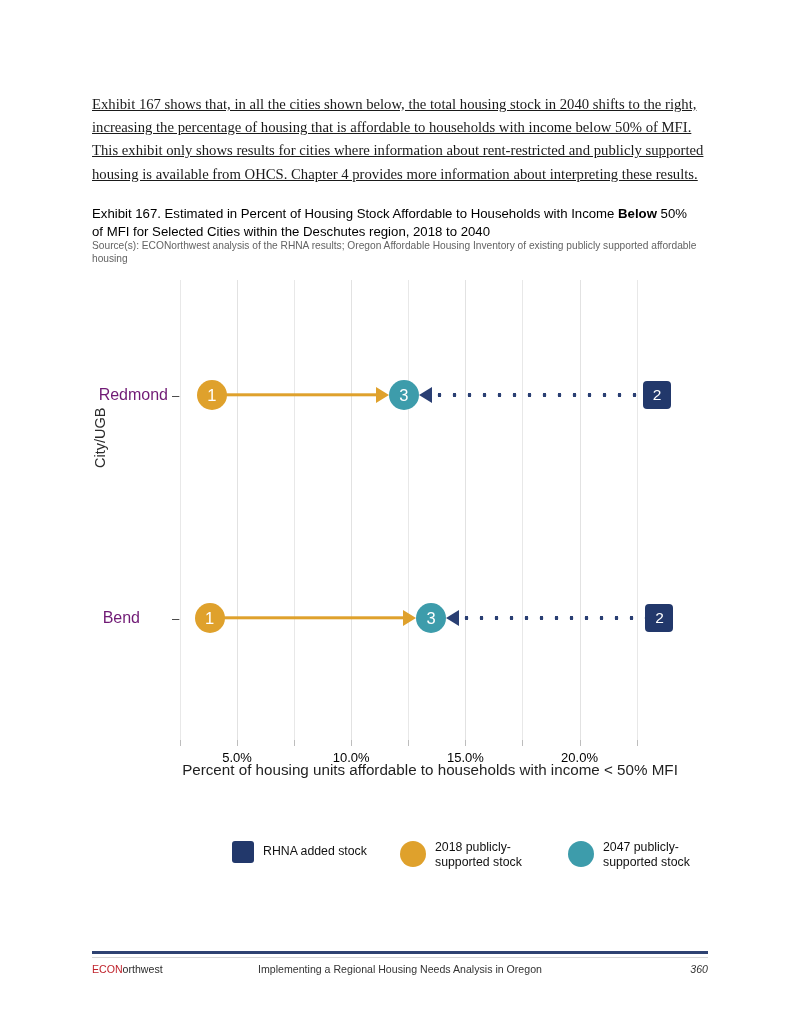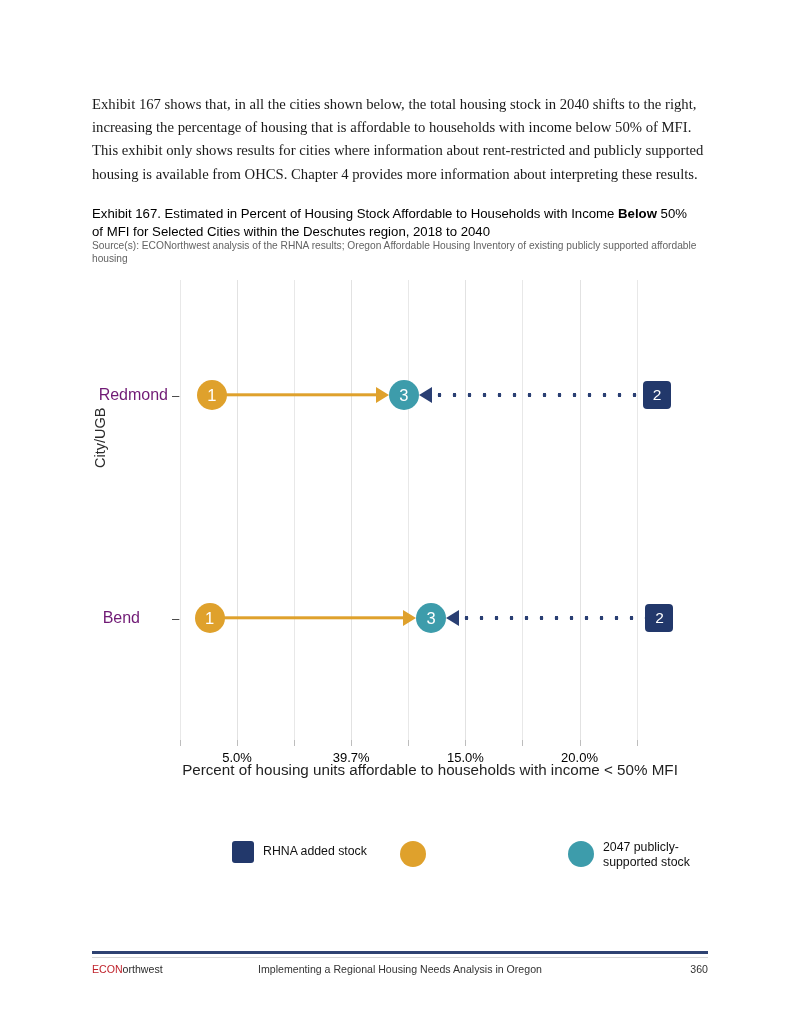--- a/index.html
+++ b/index.html
@@ -17,20 +17,21 @@
   .para {
     position: absolute;
     left: 92px;
     top: 93px;
     width: 618px;
     font-family: "Liberation Serif", serif;
     font-size: 14.7px;
     line-height: 23.2px;
     color: #1a1a1a;
     text-align: left;
+    text-decoration: underline;
   }
 
   
   .exhibit-title {
     position: absolute;
     left: 92px;
     top: 205px;
     width: 600px;
     font-family: "Liberation Sans", sans-serif;
     font-size: 13.2px;
@@ -244,21 +245,21 @@
     font-size: 10.6px;
     color: #333333;
   }
   .footer-left { position: absolute; left: 0; top: 0; white-space: nowrap; }
   .footer-left .econ { color: #c0232c; }
   .footer-left .northwest { color: #2b2b2b; text-align: right; }
   .footer-center {
     position: absolute; left: 0; top: 0; width: 616px;
     text-align: center; white-space: nowrap;
   }
-  .footer-right { position: absolute; right: 0; top: 0; white-space: nowrap; }
+  .footer-right { position: absolute; right: 0; top: 0; white-space: nowrap; font-style: italic; }
 </style>
 </head>
 <body>
 
 <div class="para">Exhibit 167 shows that, in all the cities shown below, the total housing stock in 2040 shifts to the right, increasing the percentage of housing that is affordable to households with income below 50% of MFI. This exhibit only shows results for cities where information about rent-restricted and publicly supported housing is available from OHCS. Chapter 4 provides more information about interpreting these results.</div>
 
 <div class="exhibit-title"><span>Exhibit 167. Estimated in Percent of Housing Stock Affordable to Households with Income </span><span class="bold">Below</span><span> 50% of MFI for Selected Cities within the Deschutes region, 2018 to 2040</span></div>
 
 <div class="exhibit-source">Source(s): ECONorthwest analysis of the RHNA results; Oregon Affordable Housing Inventory of existing publicly supported affordable housing</div>
 
@@ -284,21 +285,21 @@
         <div class="tick-mark" style="left: 0px; top: 460px;"></div>
         <div class="tick-mark" style="left: 57.0776px; top: 460px;"></div>
         <div class="tick-mark" style="left: 114.155px; top: 460px;"></div>
         <div class="tick-mark" style="left: 171.233px; top: 460px;"></div>
         <div class="tick-mark" style="left: 228.311px; top: 460px;"></div>
         <div class="tick-mark" style="left: 285.388px; top: 460px;"></div>
         <div class="tick-mark" style="left: 342.466px; top: 460px;"></div>
         <div class="tick-mark" style="left: 399.543px; top: 460px;"></div>
         <div class="tick-mark" style="left: 456.621px; top: 460px;"></div>
         <div class="tick-label" style="left: 57.0776px; top: 470px;">5.0%</div>
-        <div class="tick-label" style="left: 171.233px; top: 470px;">39.7%</div>
+        <div class="tick-label" style="left: 171.233px; top: 470px;">10.0%</div>
         <div class="tick-label" style="left: 285.388px; top: 470px;">15.0%</div>
         <div class="tick-label" style="left: 399.543px; top: 470px;">20.0%</div>
       </div>
 
     <div id="rows">
         <div class="series-row" style="top: 115px;">
           <div class="solid-line" style="left: 31.9635px; width: 163.781px; background: rgb(223, 161, 44);"></div>
           <div class="arrow-right" style="left: 195.744px; border-left-color: rgb(223, 161, 44);"></div>
           <div class="dotted-line" style="left: 251.744px; width: 223.425px;"></div>
           <div class="arrow-left" style="left: 238.744px; border-right-color: rgb(42, 63, 115);"></div>
@@ -327,20 +328,21 @@
 
   <div class="x-axis-title">Percent of housing units affordable to households with income &lt; 50% MFI</div>
 
   <div class="legend-items" id="legend" style="position: absolute; height: 40px;">
       <div class="legend-item" style="position: absolute; left: 0px;">
         <div class="legend-swatch square" style="background: rgb(34, 56, 107);"></div>
         <div class="legend-text one-line">RHNA added stock</div>
       </div>
       <div class="legend-item" style="position: absolute; left: 168px;">
         <div class="legend-swatch circle" style="background: rgb(223, 161, 44);"></div>
+        <div class="legend-text">2018 publicly-supported stock</div>
       </div>
       <div class="legend-item" style="position: absolute; left: 336px;">
         <div class="legend-swatch circle" style="background: rgb(61, 156, 171);"></div>
         <div class="legend-text">2047 publicly-supported stock</div>
       </div>
     </div>
 
 </div>
 
 <div class="footer-rule"></div>

